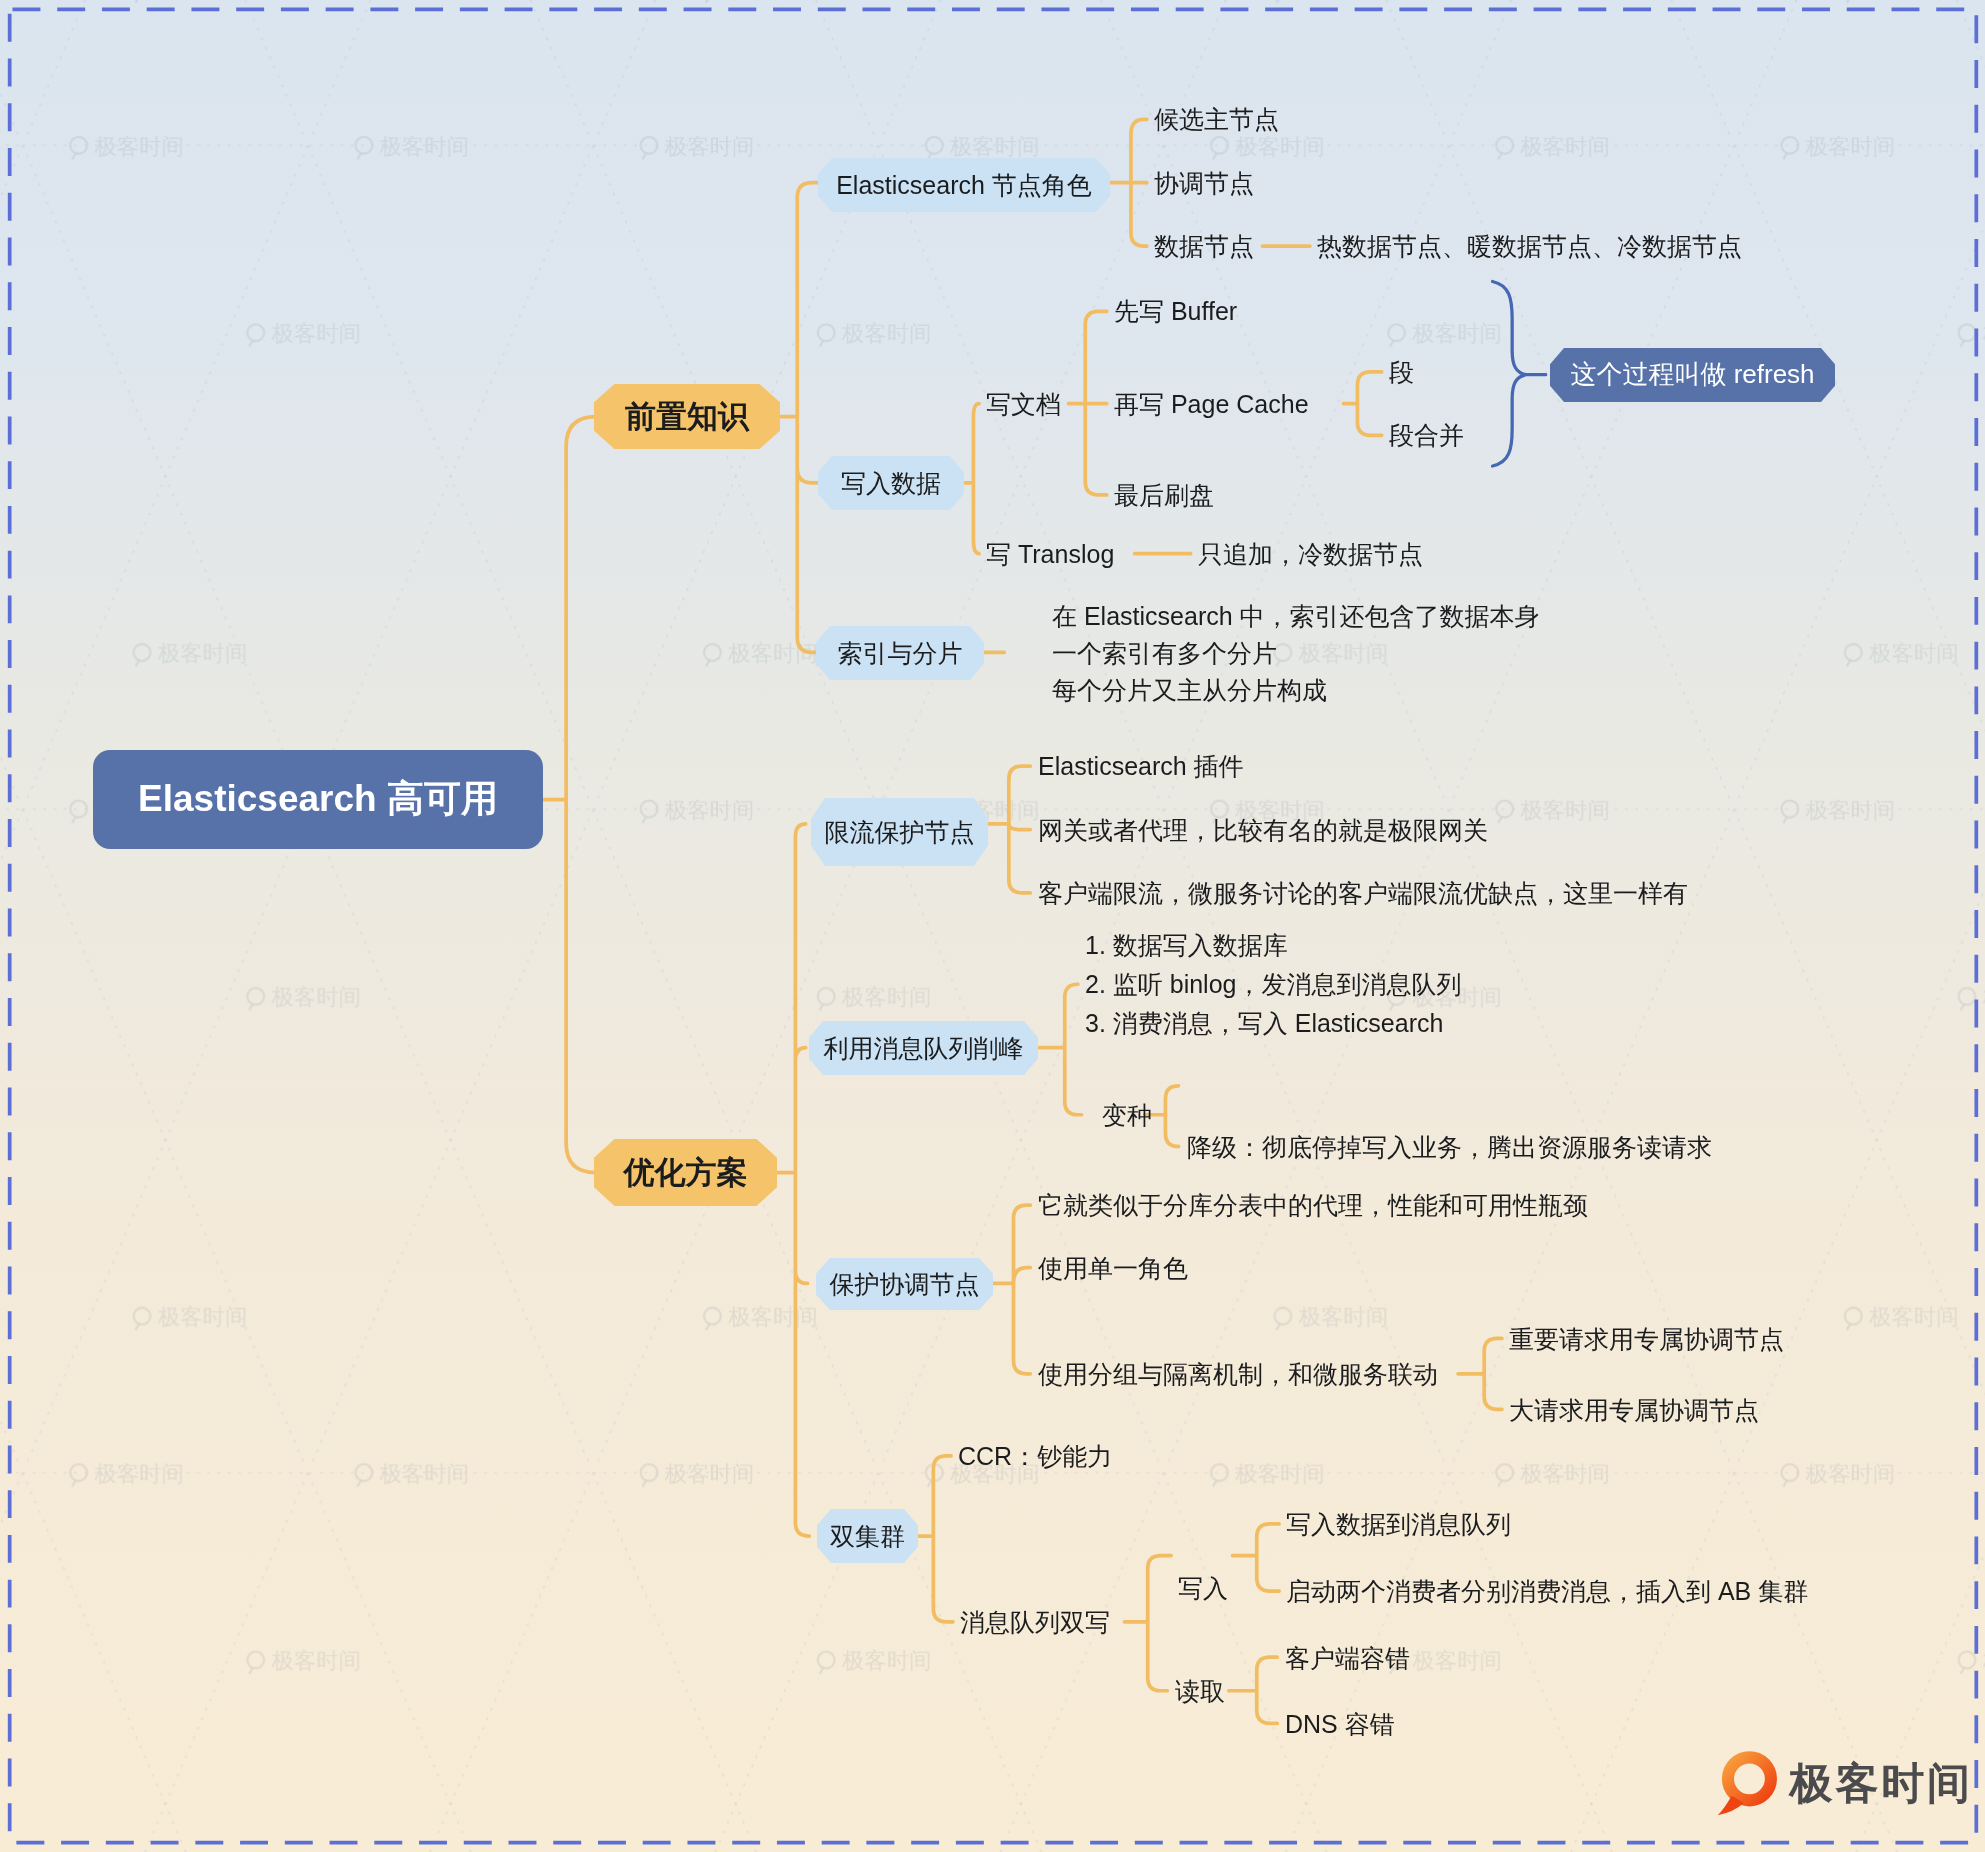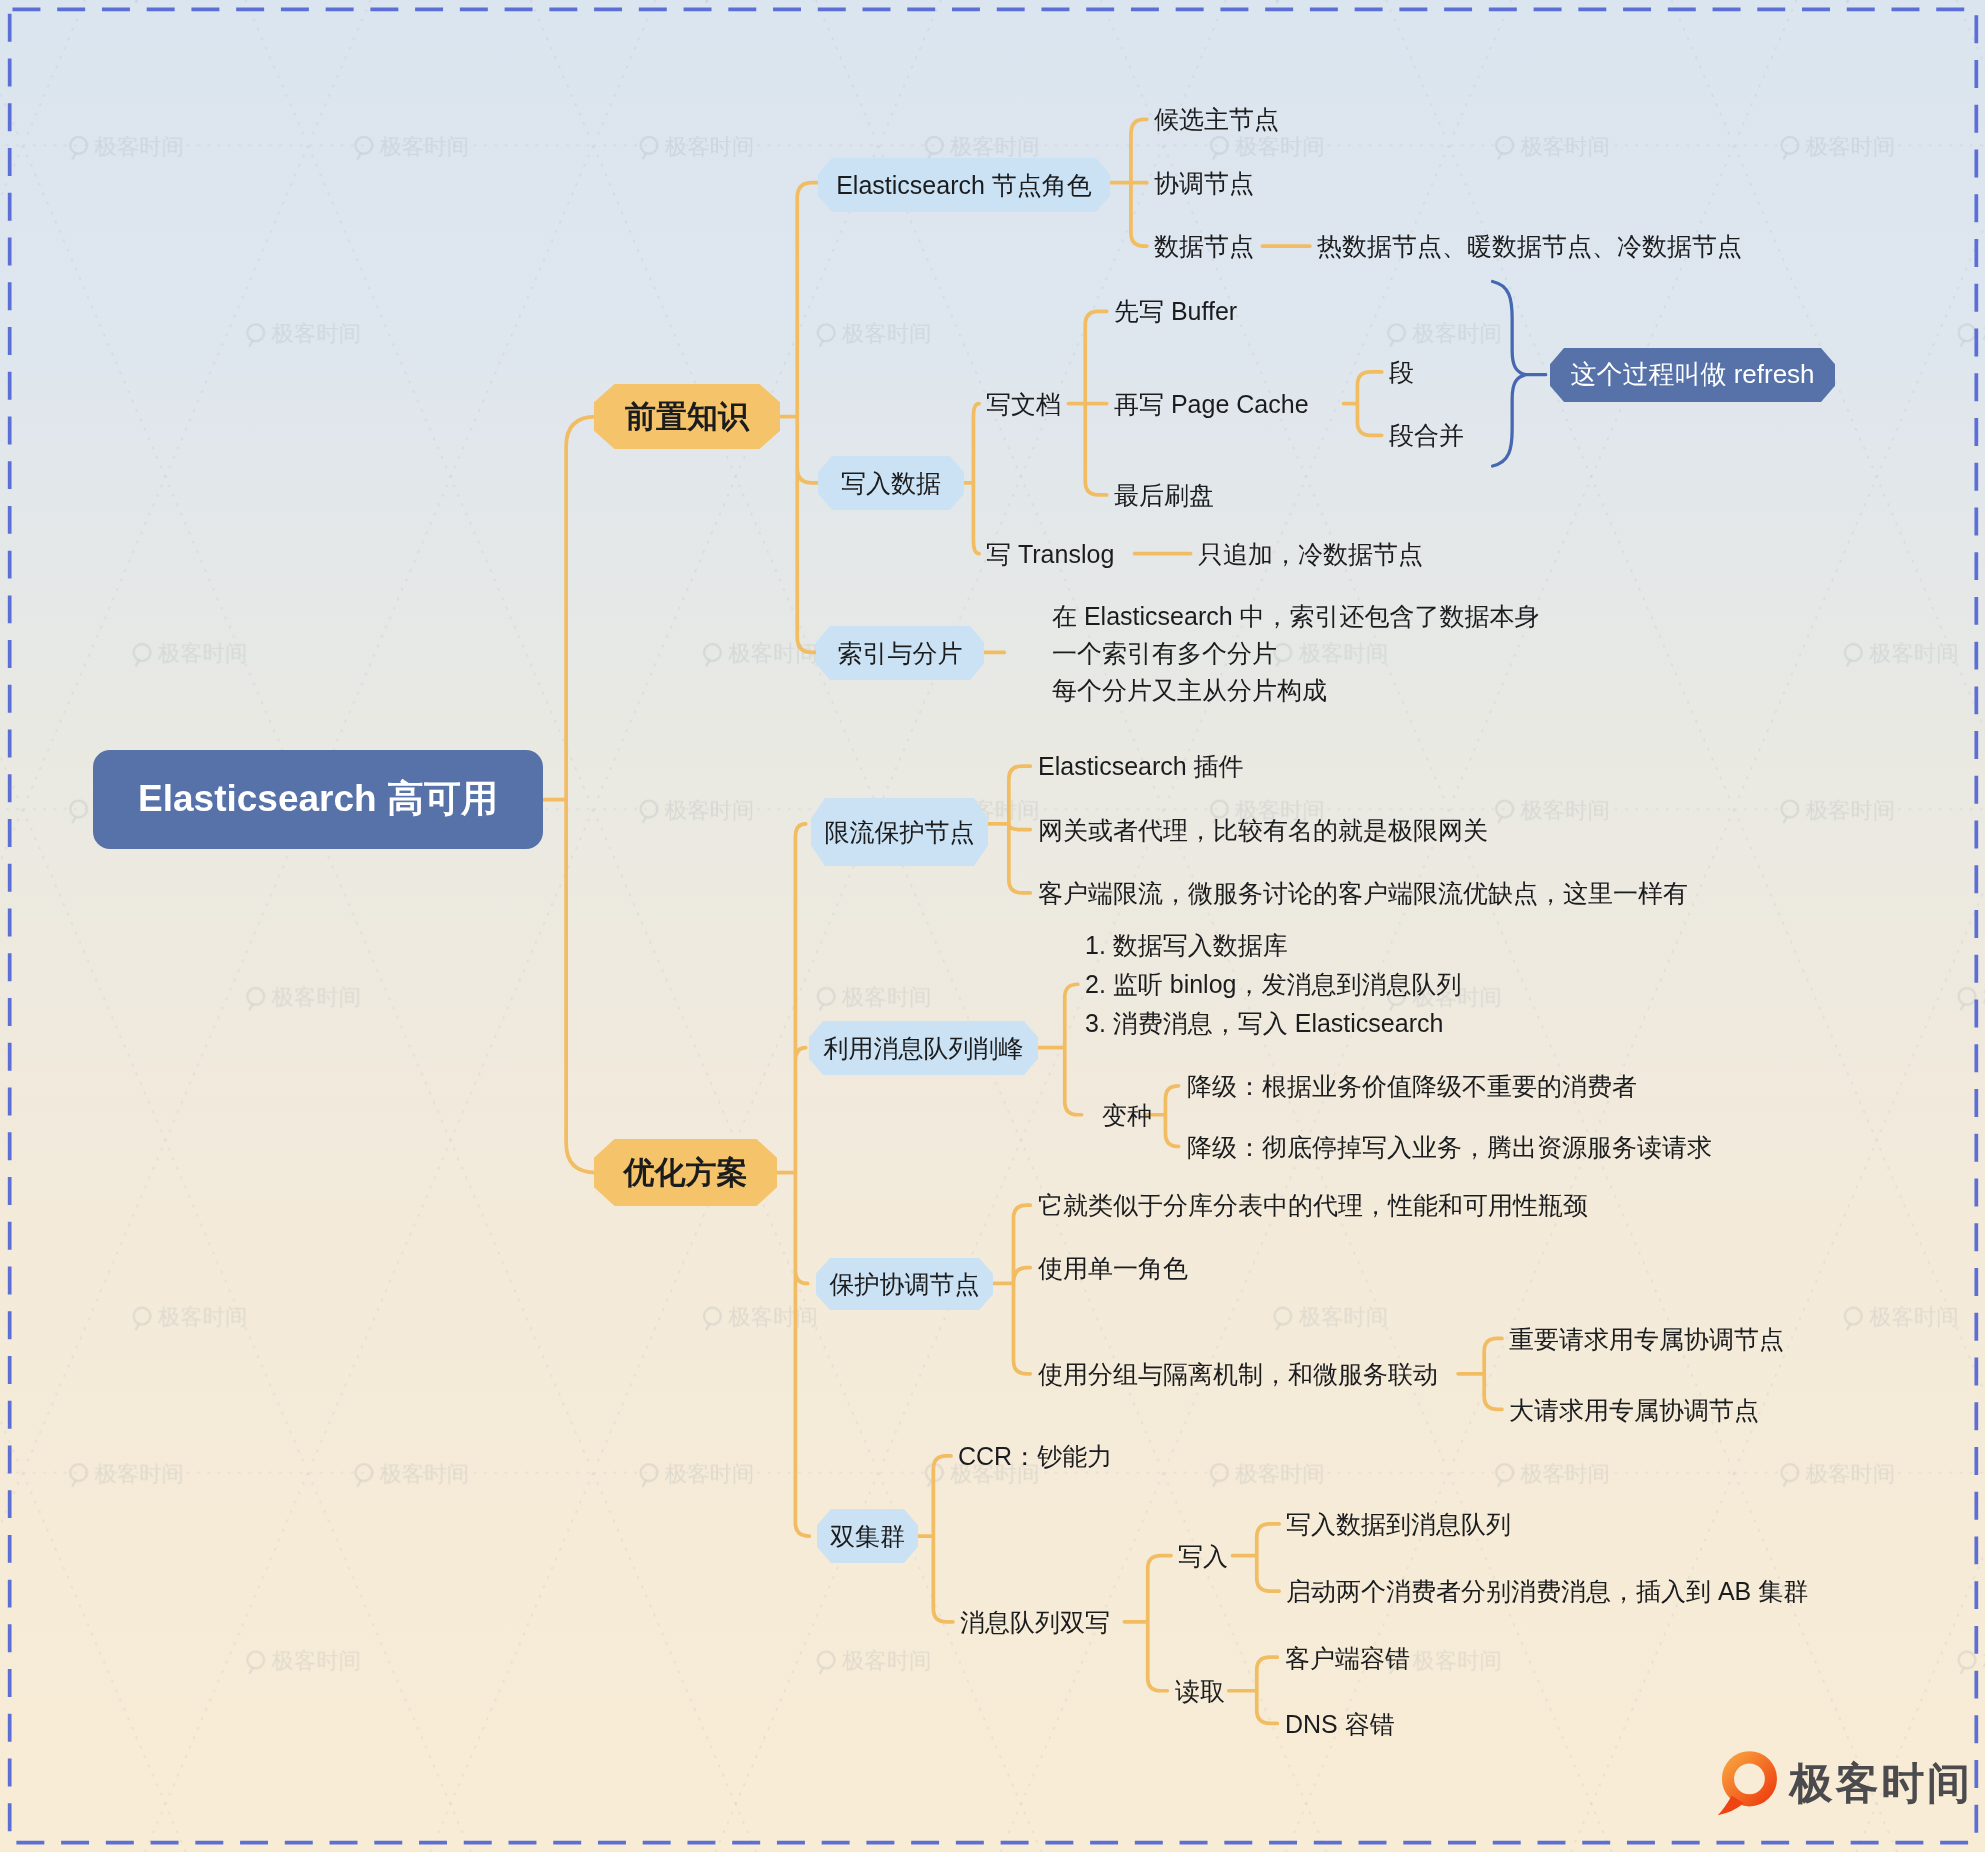--- a/index.html
+++ b/index.html
@@ -174,34 +174,33 @@
   <div class="box blue cham-sm" style="left:811px;top:798px;width:177px;height:68px;">限流保护节点</div>
   <div class="txt" style="left:1038px;top:766px;">Elasticsearch 插件</div>
   <div class="txt" style="left:1038px;top:830px;">网关或者代理，比较有名的就是极限网关</div>
   <div class="txt" style="left:1038px;top:893px;">客户端限流，微服务讨论的客户端限流优缺点，这里一样有</div>
 
   <div class="box blue cham-sm" style="left:809px;top:1021px;width:229px;height:54px;">利用消息队列削峰</div>
   <div class="txt multi lh42" style="left:1085px;top:984px;">1. 数据写入数据库
 2. 监听 binlog，发消息到消息队列
 3. 消费消息，写入 Elasticsearch</div>
   <div class="txt" style="left:1089px;top:1115px;margin-left:13px;">变种</div>
-  <div class="txt" style="left:1187px;top:1086px;">降级：根据业务价值降级不重要的消费者</div>
   <div class="txt" style="left:1187px;top:1147px;">降级：彻底停掉写入业务，腾出资源服务读请求</div>
 
   <div class="box blue cham-sm" style="left:816px;top:1258px;width:177px;height:52px;">保护协调节点</div>
   <div class="txt" style="left:1038px;top:1205px;">它就类似于分库分表中的代理，性能和可用性瓶颈</div>
   <div class="txt" style="left:1038px;top:1268px;">使用单一角色</div>
   <div class="txt" style="left:1038px;top:1374px;">使用分组与隔离机制，和微服务联动</div>
   <div class="txt" style="left:1509px;top:1339px;">重要请求用专属协调节点</div>
   <div class="txt" style="left:1509px;top:1410px;">大请求用专属协调节点</div>
 
   <div class="box blue cham-sm" style="left:817px;top:1509px;width:101px;height:54px;">双集群</div>
   <div class="txt" style="left:958px;top:1456px;">CCR：钞能力</div>
   <div class="txt" style="left:960px;top:1622px;">消息队列双写</div>
-  <div class="txt" style="left:1178px;top:1556px;">写入</div>
+  <div class="txt" style="left:1178px;top:1588px;">写入</div>
   <div class="txt" style="left:1286px;top:1524px;">写入数据到消息队列</div>
   <div class="txt" style="left:1286px;top:1591px;">启动两个消费者分别消费消息，插入到 AB 集群</div>
   <div class="txt" style="left:1175px;top:1691px;">读取</div>
   <div class="txt" style="left:1285px;top:1658px;">客户端容错</div>
   <div class="txt" style="left:1285px;top:1724px;">DNS 容错</div>
 
   <div class="brand">
     <svg width="71" height="73" viewBox="0 0 76 78">
       <defs>
         <linearGradient id="og" x1="0" y1="0" x2="1" y2="1">

